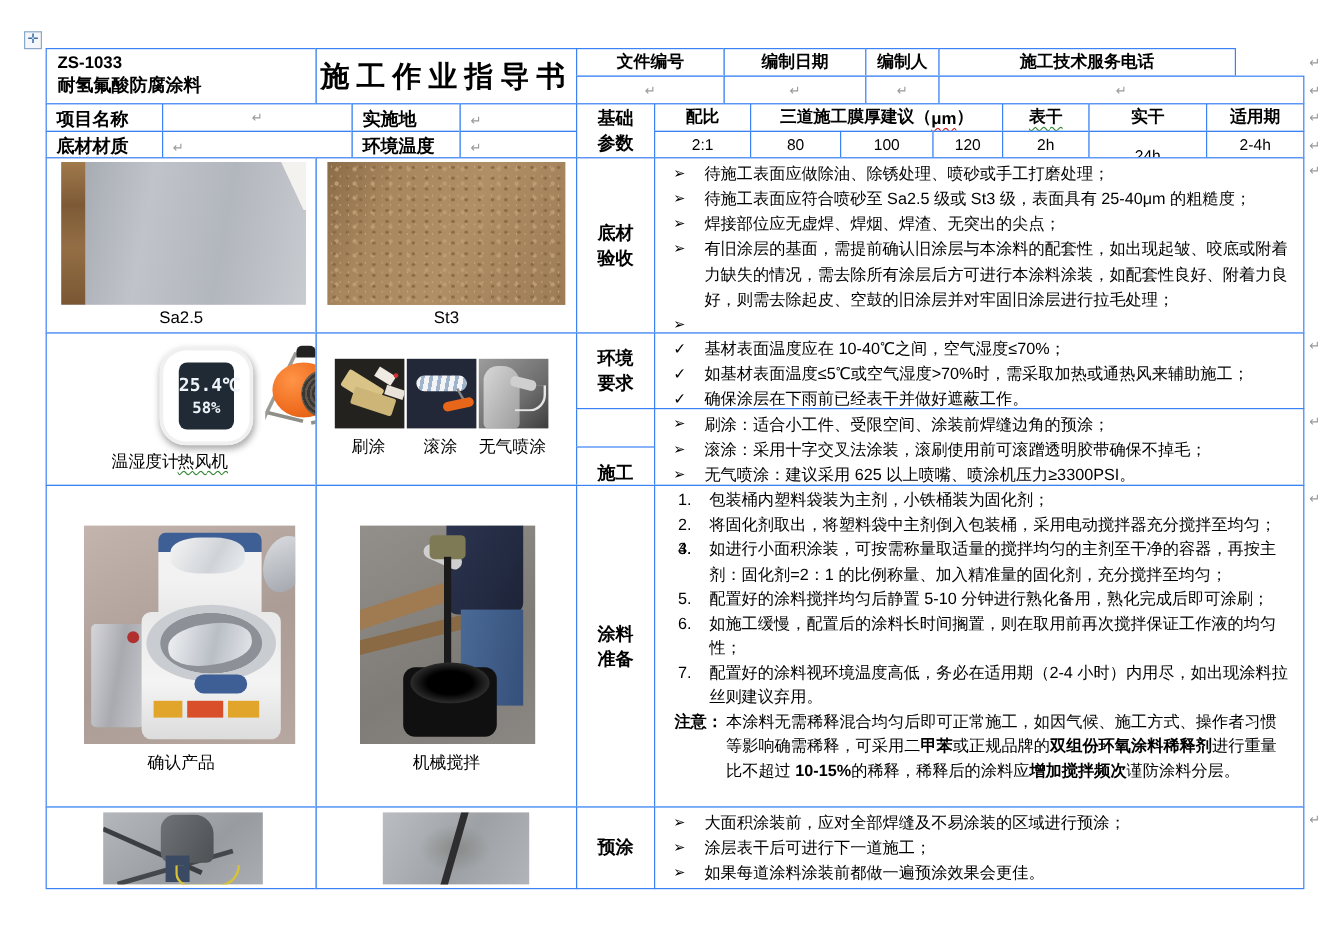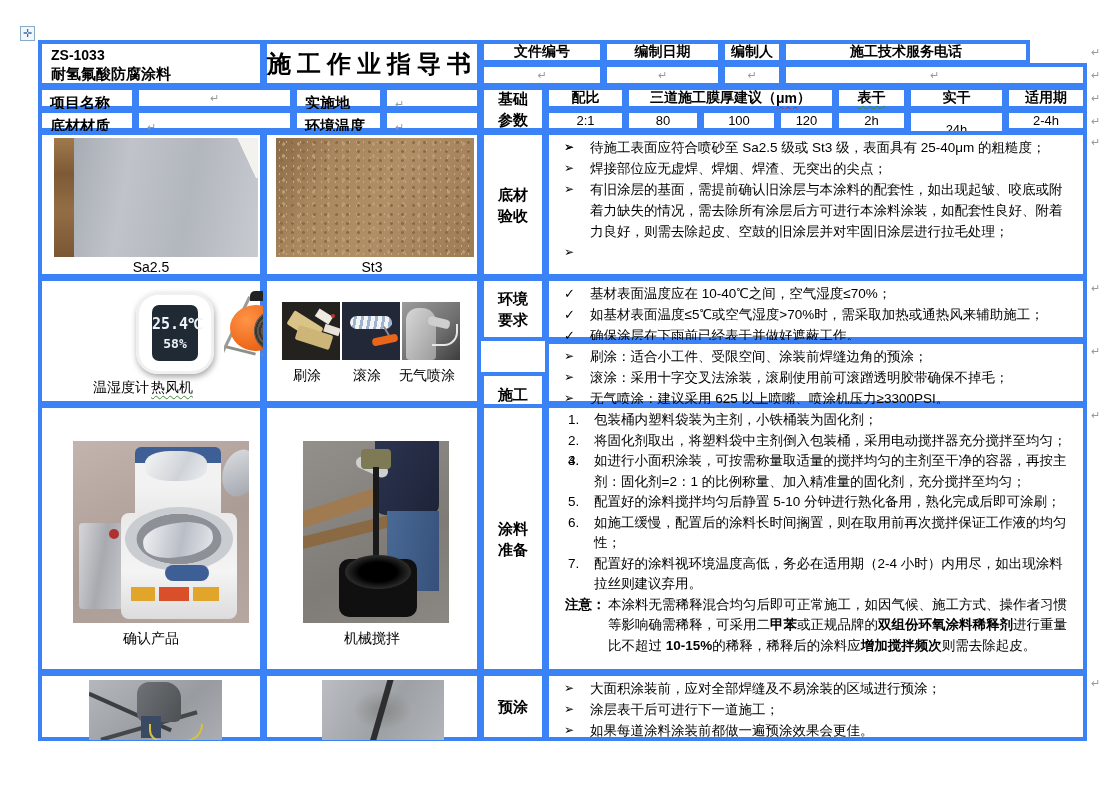--- a/index.html
+++ b/index.html
@@ -1,18 +1,18 @@
 <!DOCTYPE html>
 <html><head>
 <meta charset="utf-8">
 <style>
   html,body{margin:0;padding:0;background:#fff;}
   #canvas{position:relative;width:1118px;height:787px;background:#fff;overflow:hidden;
     font-family:"Liberation Sans",sans-serif;color:#000;}
-  .cell{position:absolute;border:4px solid #3b82f6;box-sizing:border-box;background:#fff;}
+  .cell{position:absolute;border:1px solid #3b82f6;box-sizing:border-box;background:#fff;}
   .c{display:flex;align-items:center;justify-content:center;text-align:center;}
   .bold{font-weight:bold;}
   .lbl{font-weight:bold;font-size:15px;line-height:21px;}
   .hlbl{font-weight:bold;font-size:14px;}
   .val{font-size:13px;}
   .body-cell{font-size:13.5px;line-height:21px;padding:2px 10px 0 14px;box-sizing:border-box;}
   .li{position:relative;padding-left:27px;}
   .li .mk{position:absolute;left:1px;top:0;font-size:12px;}
   .li .chk{font-size:13px;}
   .num-li{position:relative;padding-left:31px;}
@@ -199,21 +199,21 @@
   <div class="photo ph-st" style="left:9px;top:3px;width:198px;height:119px;"></div>
   <div class="cap" style="top:124px;">St3</div>
 </div>
 <div class="cell c" style="left:480px;top:131px;width:66px;height:147px;">
   <div class="lbl">
         <div>底材</div>
         <div>验收</div>
       </div>
 </div>
 <div class="cell body-cell" style="left:545px;top:131px;width:542px;height:147px;">
-  <div class="li"><span class="mk">➢</span></div>
+  <div class="li"><span class="mk">➢</span><span>待施工表面应做除油、除锈处理、喷砂或手工打磨处理；</span></div>
   <div class="li"><span class="mk">➢</span><span>待施工表面应符合喷砂至 Sa2.5 级或 St3 级，表面具有 25-40μm 的粗糙度；</span></div>
   <div class="li"><span class="mk">➢</span><span>焊接部位应无虚焊、焊烟、焊渣、无突出的尖点；</span></div>
   <div class="li"><span class="mk">➢</span><span>有旧涂层的基面，需提前确认旧涂层与本涂料的配套性，如出现起皱、咬底或附着力缺失的情况，需去除所有涂层后方可进行本涂料涂装，如配套性良好、附着力良好，则需去除起皮、空鼓的旧涂层并对牢固旧涂层进行拉毛处理；</span></div>
   <div class="li"><span class="mk">➢</span></div>
 </div>
 
 <div class="cell" style="left:38px;top:277px;width:226px;height:128px;">
   <div class="photo ph-thermo" style="left:94px;top:11px;width:78px;height:82px;">
     <div class="lcd">
       <div class="t">25.4℃</div>
@@ -316,21 +316,21 @@
 </div>
 <div class="cell body-cell" style="left:545px;top:404px;width:542px;height:269px;line-height:20.5px;">
   <div class="num-li"><span class="no">1.</span><span>包装桶内塑料袋装为主剂，小铁桶装为固化剂；</span></div>
   <div class="num-li"><span class="no">2.</span><span>将固化剂取出，将塑料袋中主剂倒入包装桶，采用电动搅拌器充分搅拌至均匀；</span></div>
   <div class="num-li"><span class="no">3.</span></div>
   <div class="num-li"><span class="no">4.</span><span>如进行小面积涂装，可按需称量取适量的搅拌均匀的主剂至干净的容器，再按主剂：固化剂=2：1 的比例称量、加入精准量的固化剂，充分搅拌至均匀；</span></div>
   <div class="num-li"><span class="no">5.</span><span>配置好的涂料搅拌均匀后静置 5-10 分钟进行熟化备用，熟化完成后即可涂刷；</span></div>
   <div class="num-li"><span class="no">6.</span><span>如施工缓慢，配置后的涂料长时间搁置，则在取用前再次搅拌保证工作液的均匀性；</span></div>
   <div class="num-li"><span class="no">7.</span><span>配置好的涂料视环境温度高低，务必在适用期（2-4 小时）内用尽，如出现涂料拉丝则建议弃用。</span></div>
   <div class="note">
-    <span class="no">注意：</span><span>本涂料无需稀释混合均匀后即可正常施工，如因气候、施工方式、操作者习惯等影响确需稀释，可采用二</span><span class="b">甲苯</span><span>或正规品牌的</span><span class="b">双组份环氧涂料稀释剂</span><span>进行重量比不超过 </span><span class="b">10-15%</span><span>的稀释，稀释后的涂料应</span><span class="b">增加搅拌频次</span><span>则需去除起皮。</span>
+    <span class="no">注意：</span><span>本涂料无需稀释混合均匀后即可正常施工，如因气候、施工方式、操作者习惯等影响确需稀释，可采用二</span><span class="b">甲苯</span><span>或正规品牌的</span><span class="b">双组份环氧涂料稀释剂</span><span>进行重量比不超过 </span><span class="b">10-15%</span><span>的稀释，稀释后的涂料应</span><span class="b">增加搅拌频次</span><span>谨防涂料分层。</span>
   </div>
 </div>
 
 <div class="cell" style="left:38px;top:672px;width:226px;height:69px;">
   <div class="photo ph-pre1" style="left:47px;top:4px;width:133px;height:60px;">
     <div class="shape l1"></div>
     <div class="shape l2"></div>
     <div class="shape l3"></div>
     <div class="shape man"></div>
     <div class="shape legs"></div>

